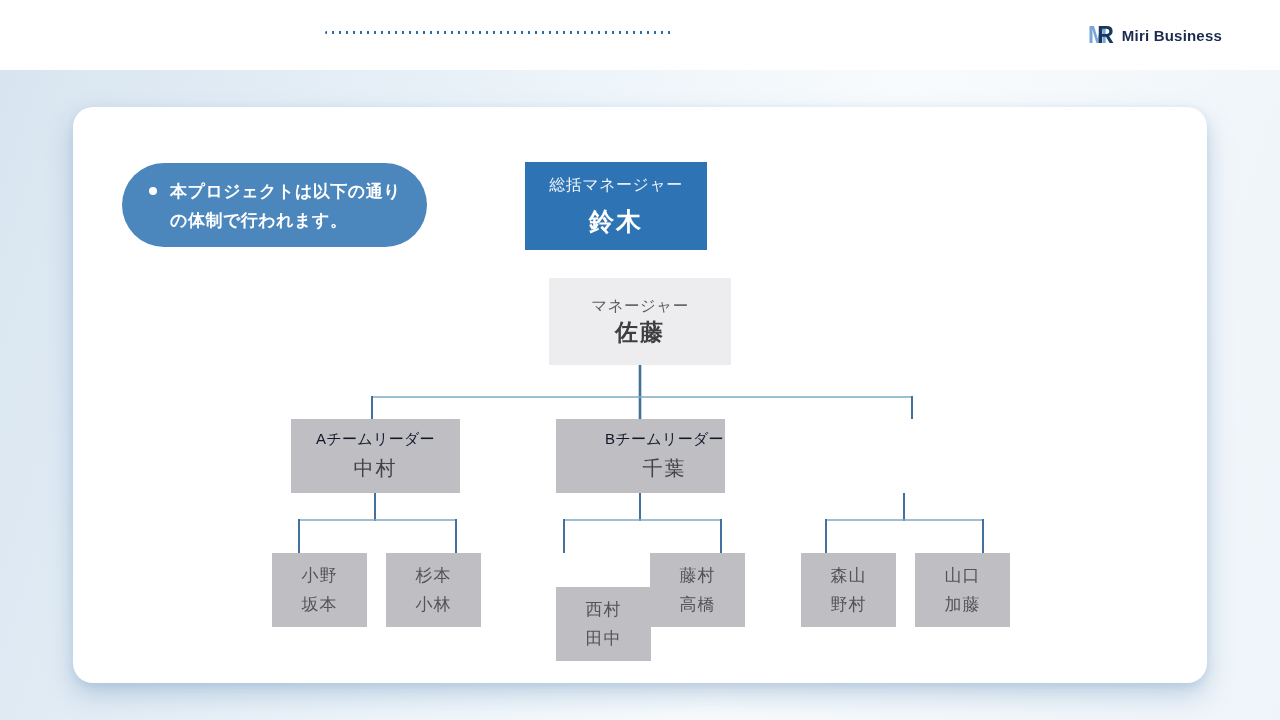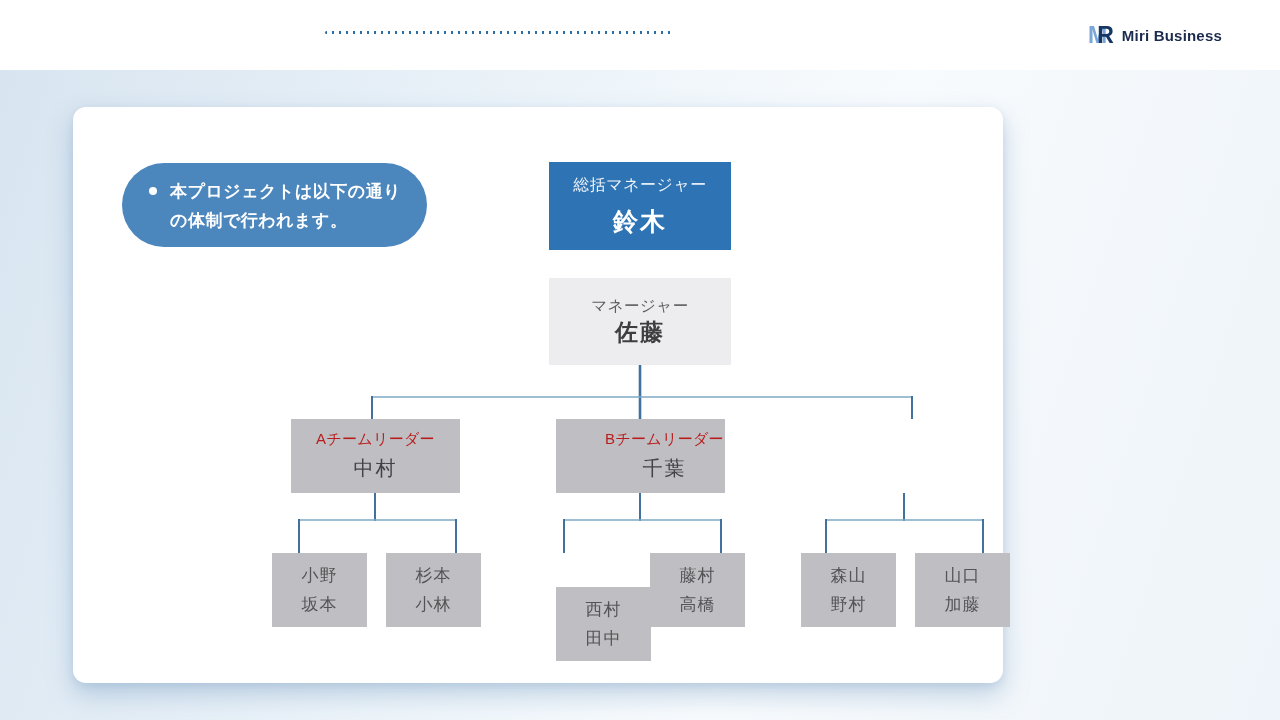--- a/index.html
+++ b/index.html
@@ -23,49 +23,49 @@
     background:repeating-linear-gradient(90deg,#2e6da4 0 2.2px,transparent 2.2px 7px);
     border-radius:2px;
   }
   .brand { position:absolute; right:58px; top:0; height:70px; display:flex; align-items:center; gap:8px; }
   .brand-mono { font-size:23px; font-weight:800; line-height:1; display:inline-flex; }
   .brand-mono .m { color:#7ba6d8; }
   .brand-mono .r { color:#173762; margin-left:-10px; }
   .brand-name { font-size:15px; font-weight:600; color:#1b2b4d; letter-spacing:0.2px; }
   
   .card {
-    position:absolute; left:73px; top:107px; width:930px; height:576px;
-    background:#ffffff; border-radius:13px;
+    position:absolute; left:73px; top:107px; width:1134px; height:576px;
+    background:#ffffff; border-radius:20px;
     box-shadow:0 12px 26px rgba(110,150,190,0.38), 0 3px 8px rgba(110,150,190,0.18);
   }
   .connectors { position:absolute; left:0; top:0; pointer-events:none; }
   
   .callout {
     position:absolute; left:49px; top:56px; width:305px; height:84px;
     background:#4b86bd; border-radius:42px;
     display:flex; align-items:flex-start; padding:14px 0 0 27px;
   }
   .callout .bullet {
     width:8px; height:8px; border-radius:50%; background:#ffffff;
     margin-top:10px; margin-right:13px; flex:none;
   }
   .callout-text { color:#ffffff; font-size:17px; font-weight:bold; line-height:29px; letter-spacing:0.5px; }
   
   .node {
     position:absolute; display:flex; flex-direction:column;
     align-items:center; justify-content:center; text-align:center;
   }
-  .node-top { left:476px; top:55px; width:182px; height:88px; background:#2e73b4; gap:9px; }
+  .node-top { left:452px; top:55px; width:182px; height:88px; background:#2e73b4; gap:9px; }
   .node-top .role { font-size:16px; color:#eef4fa; letter-spacing:0.5px; }
   .node-top .name { font-size:25px; font-weight:bold; color:#ffffff; letter-spacing:2px; }
   .node-manager { left:476px; top:171px; width:182px; height:87px; background:#ededef; }
   .node-manager .role { font-size:15.5px; color:#5d5d60; letter-spacing:0.5px; }
   .node-manager .name { font-size:23px; font-weight:bold; color:#3e3e41; letter-spacing:2px; }
   .node-leader { top:312px; width:169px; height:74px; background:#bfbfc3; gap:6px; }
-  .node-leader .role { font-size:15px; color:#b91c1c; letter-spacing:0.3px; }
+  .node-leader .role { font-size:15px; color:#0f172a; letter-spacing:0.3px; }
   .node-leader .name { font-size:20px; font-weight:500; color:#434346; letter-spacing:2px; }
   .leader-a { left:218px; } .leader-b { left:483px;padding-left:48px; } .leader-c { left:747px; }
   .node-member { top:446px; width:95px; height:74px; background:#bfbfc3; }
   .node-member .nm { font-size:17px; color:#545457; line-height:29px; letter-spacing:1px; }
   .member-1 { left:199px; } .member-2 { left:313px; }
   .member-3 { left:483px;margin-top:34px; } .member-4 { left:577px;font-family:Liberation Serif, serif; }
   .member-5 { left:728px; } .member-6 { left:842px; }
 </style>
 </head>
 <body>

